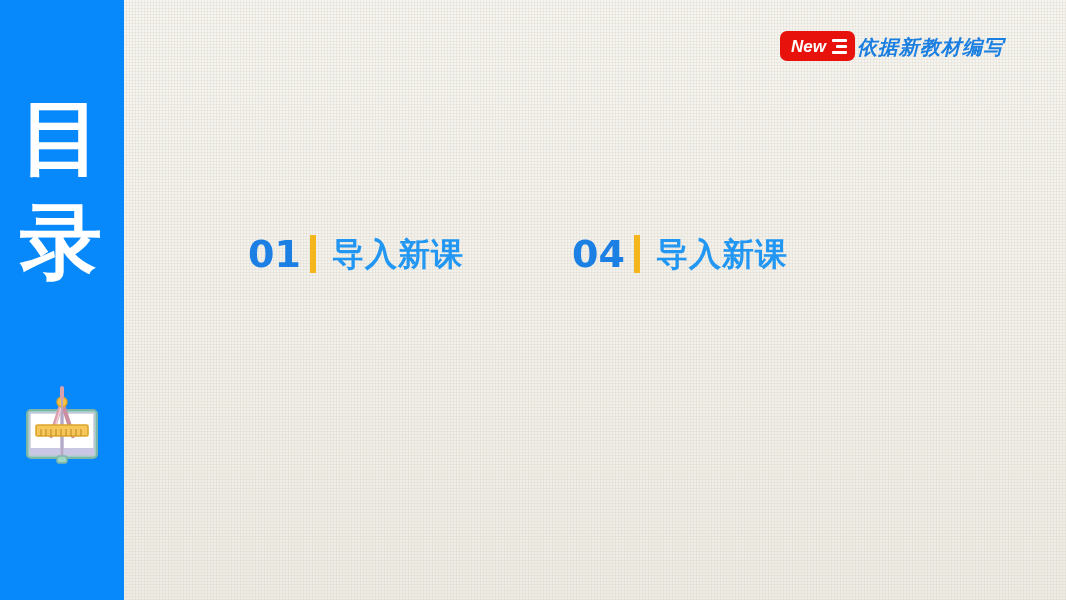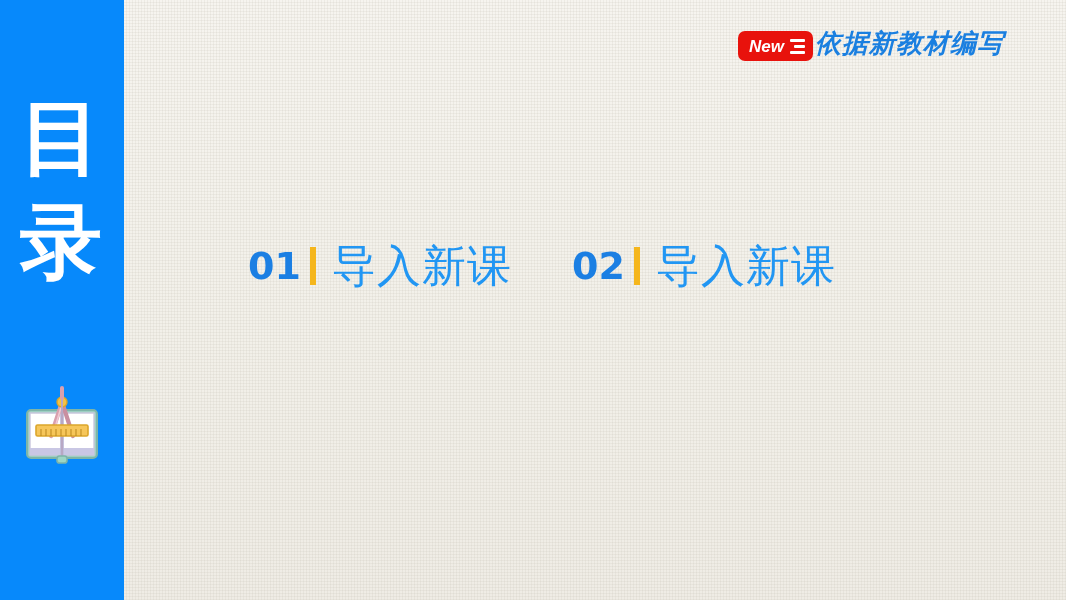--- a/index.html
+++ b/index.html
@@ -100,33 +100,33 @@
     display: block;
     height: 3px;
     background: #ffffff;
     border-radius: 1px;
   }
   #badge-lines i:nth-child(1) { width: 15px; }
   #badge-lines i:nth-child(2) { width: 11px; margin-left: 4px; }
   #badge-lines i:nth-child(3) { width: 15px; }
   #badge-caption {
     color: #1a7fe0;
-    font-size: 26px;
+    font-size: 20px;
     font-weight: 700;
     font-style: italic;
     letter-spacing: 1px;
     white-space: nowrap;
     font-family: "DejaVu Sans", "Liberation Sans", sans-serif;
   }
 
   
   #agenda {
     position: absolute;
     left: 248px;
-    top: 208px;
+    top: 196px;
     width: 600px;
     display: grid;
     grid-template-columns: 324px 276px;
     grid-template-rows: 116px 116px;
   }
   .agenda-item {
     display: flex;
     align-items: center;
   }
   .agenda-num {
@@ -138,22 +138,22 @@
   }
   .agenda-bar {
     width: 6px;
     height: 38px;
     background: #f5b61c;
     margin: 0 16px 0 9px;
     flex: 0 0 auto;
   }
   .agenda-label {
     color: #2196f3;
-    font-size: 44px;
-    font-weight: 400;
+    font-size: 32px;
+    font-weight: 700;
     line-height: 1;
     letter-spacing: 1px;
     white-space: nowrap;
     font-family: "DejaVu Sans", "Liberation Sans", sans-serif;
   }
 </style>
 </head>
 <body>
 
 <div id="slide">
@@ -222,21 +222,21 @@
 
   <div id="agenda">
 
     <div class="agenda-item">
       <span class="agenda-num">01</span>
       <span class="agenda-bar"></span>
       <span class="agenda-label">导入新课</span>
     </div>
 
     <div class="agenda-item">
-      <span class="agenda-num">02</span>
+      <span class="agenda-num">04</span>
       <span class="agenda-bar"></span>
       <span class="agenda-label">导入新课</span>
     </div>
 
 
 
   </div>
 
 </div>
 

